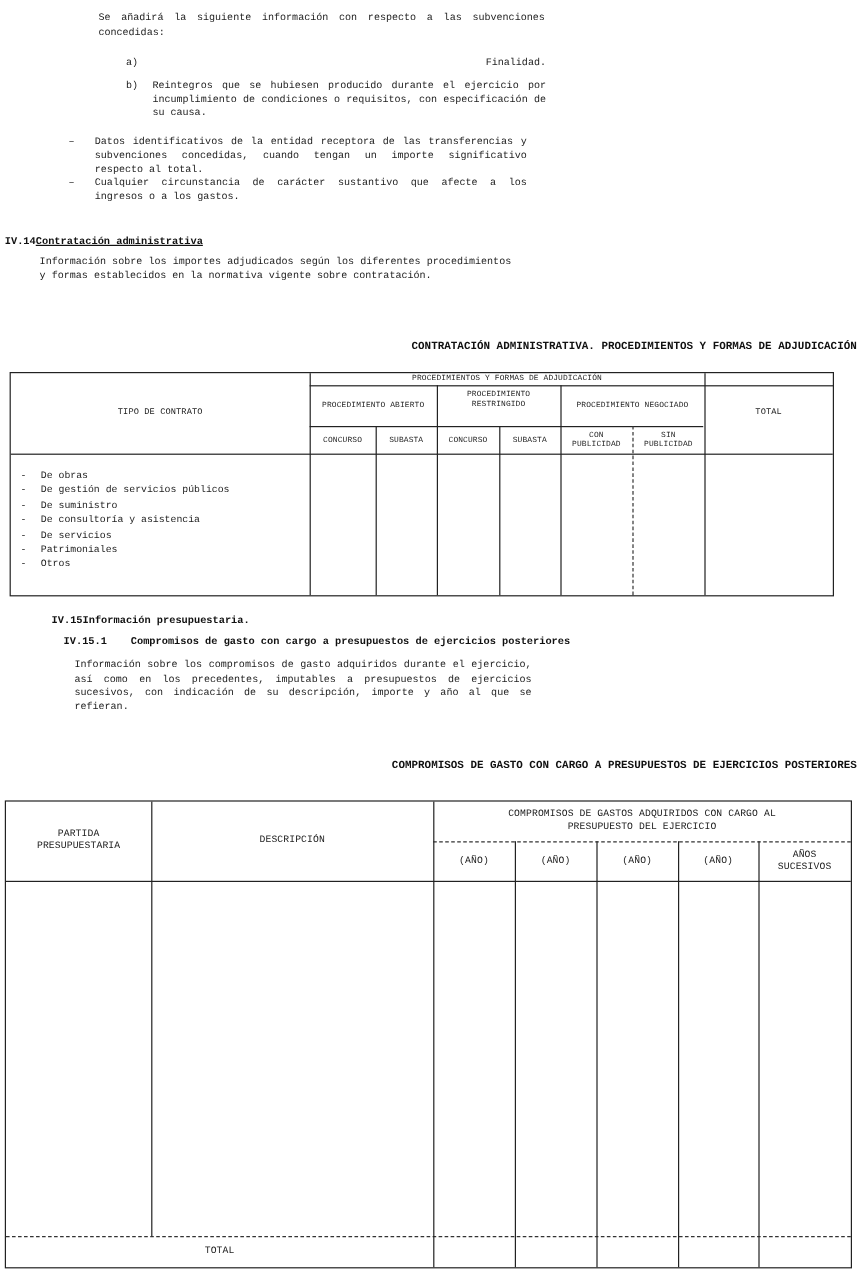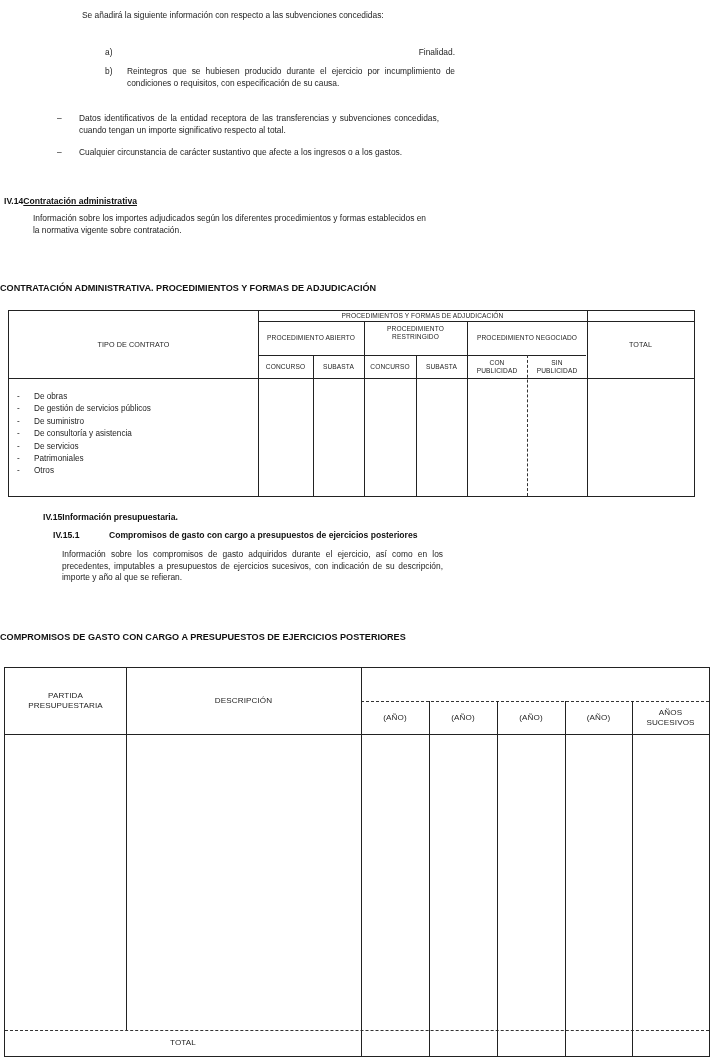--- a/index.html
+++ b/index.html
@@ -14,20 +14,21 @@
     position: relative;
     font-family: "Liberation Sans", sans-serif;
     color: #1a1a1a;
     overflow: hidden;
   }
 
   .page {
     position: relative;
     width: 714px;
     height: 1048px;
+    font-family: Liberation Mono, monospace;
   }
 
   
   .para {
     position: absolute;
     font-size: 8.4px;
     line-height: 11.6px;
     text-align: justify;
     color: #1d1d1d;
   }
@@ -68,21 +69,21 @@
     color: #111;
     white-space: nowrap;
     padding-left: 20px;
   }
   .sub-head .num { display: inline-block; width: 56px; }
 
   .tbl-title {
     position: absolute;
     left: 0;
     width: 714px;
-    text-align: left;
+    text-align: right;
     font-size: 9.1px;
     font-weight: bold;
     color: #111;
   }
 
   
   .tblbox {
     position: absolute;
     box-sizing: border-box;
     border: 1.4px solid #222;
@@ -271,20 +272,24 @@
     <div class="vline" style="left:560px; top:33px; height:355px;"></div>
     <div class="vline" style="left:627px; top:33px; height:355px;"></div>
 
     <div class="cellLabel sz8" style="left:0px; top:0px; width:121px; height:66px; flex-direction:column;">
       <span>PARTIDA</span>
       <span>PRESUPUESTARIA</span>
     </div>
 
     <div class="cellLabel sz8" style="left:121px; top:0px; width:235px; height:66px;">DESCRIPCIÓN</div>
 
+    <div class="cellLabel sz8" style="left:356px; top:0px; width:348px; height:33px; flex-direction:column;">
+      <span>COMPROMISOS DE GASTOS ADQUIRIDOS CON CARGO AL</span>
+      <span>PRESUPUESTO DEL EJERCICIO</span>
+    </div>
 
     <div class="cellLabel sz8" style="left:356px; top:34px; width:68px; height:32px;">(AÑO)</div>
     <div class="cellLabel sz8" style="left:424px; top:34px; width:68px; height:32px;">(AÑO)</div>
     <div class="cellLabel sz8" style="left:492px; top:34px; width:68px; height:32px;">(AÑO)</div>
     <div class="cellLabel sz8" style="left:560px; top:34px; width:67px; height:32px;">(AÑO)</div>
 
     <div class="cellLabel sz8" style="left:627px; top:34px; width:77px; height:32px; flex-direction:column;">
       <span>AÑOS</span>
       <span>SUCESIVOS</span>
     </div>

